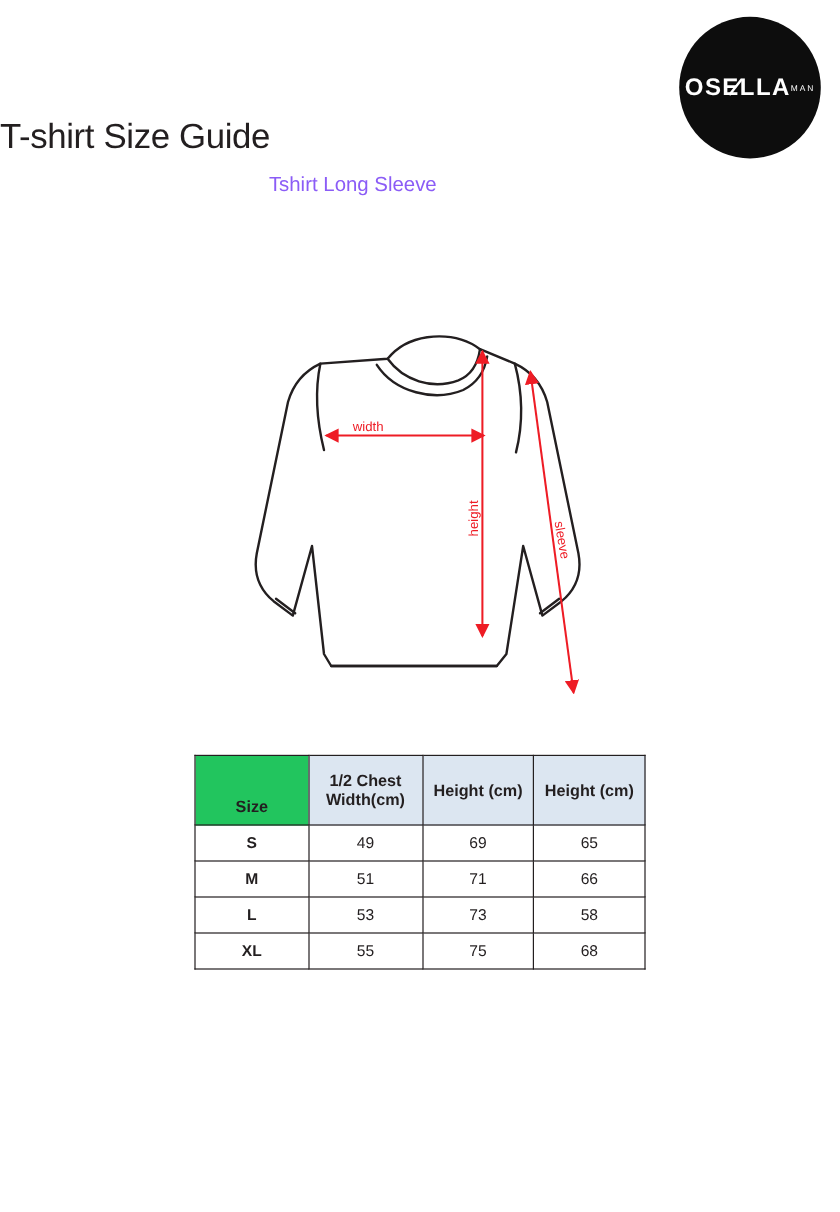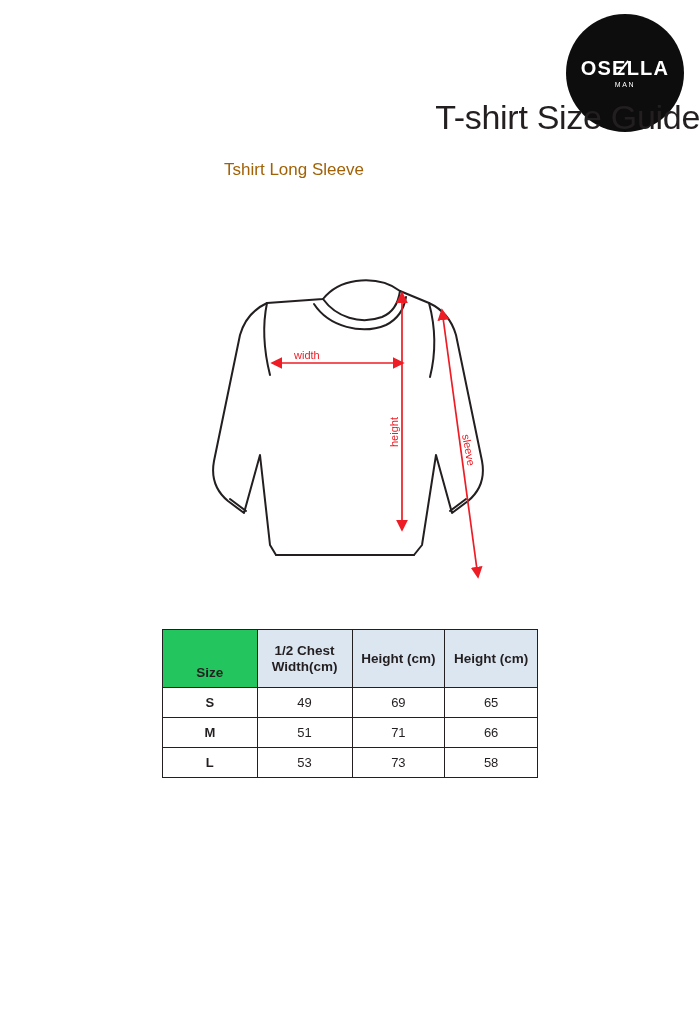--- a/index.html
+++ b/index.html
@@ -23,21 +23,21 @@
     right: 16px;
     width: 118px;
     height: 118px;
   }
   .logo-circle {
     width: 118px;
     height: 118px;
     border-radius: 50%;
     background: #0d0d0d;
     display: flex;
-    flex-direction: column;
+    flex-direction: row;
     align-items: center;
     justify-content: center;
   }
   .logo-brand {
     color: #ffffff;
     font-size: 20px;
     font-weight: bold;
     letter-spacing: 1.2px;
     line-height: 1;
     position: relative;
@@ -57,36 +57,35 @@
     letter-spacing: 1.6px;
     margin-top: 3px;
   }
 
   
   .title {
     position: absolute;
     top: 98px;
     left: 0;
     width: 700px;
-    text-align: right;
-    font-size: 34px;
+    text-align: left;
+    font-size: 29px;
     font-weight: 500;
     letter-spacing: -0.3px;
     color: #231f20;
   }
   .subtitle {
     position: absolute;
     top: 144px;
     left: 0;
     width: 588px;
     text-align: center;
     font-size: 17px;
     font-weight: 400;
-    color: #a16207;
-    margin-top: 16px;
+    color: #8b5cf6;
   }
 
   
   .illustration {
     position: absolute;
     top: 255px;
     left: 190px;
     width: 330px;
     height: 345px;
   }
@@ -240,14 +239,20 @@
       <td>51</td>
       <td>71</td>
       <td>66</td>
     </tr>
     <tr>
       <td class="size-cell">L</td>
       <td>53</td>
       <td>73</td>
       <td>58</td>
     </tr>
+    <tr>
+      <td class="size-cell">XL</td>
+      <td>55</td>
+      <td>75</td>
+      <td>68</td>
+    </tr>
   </tbody>
 </table>
 
 </body></html>

